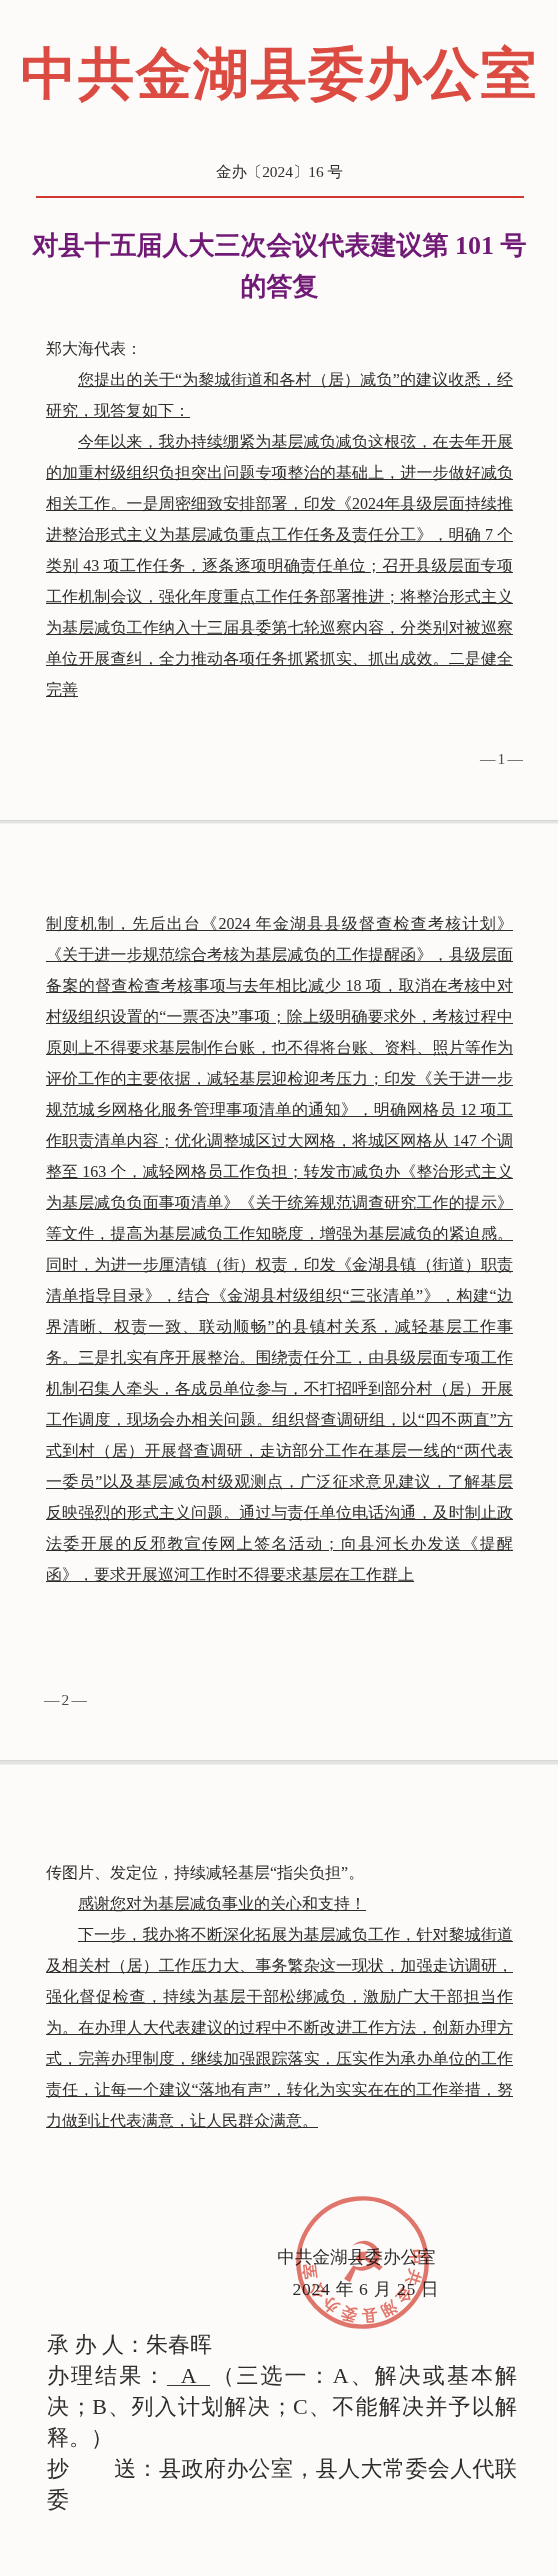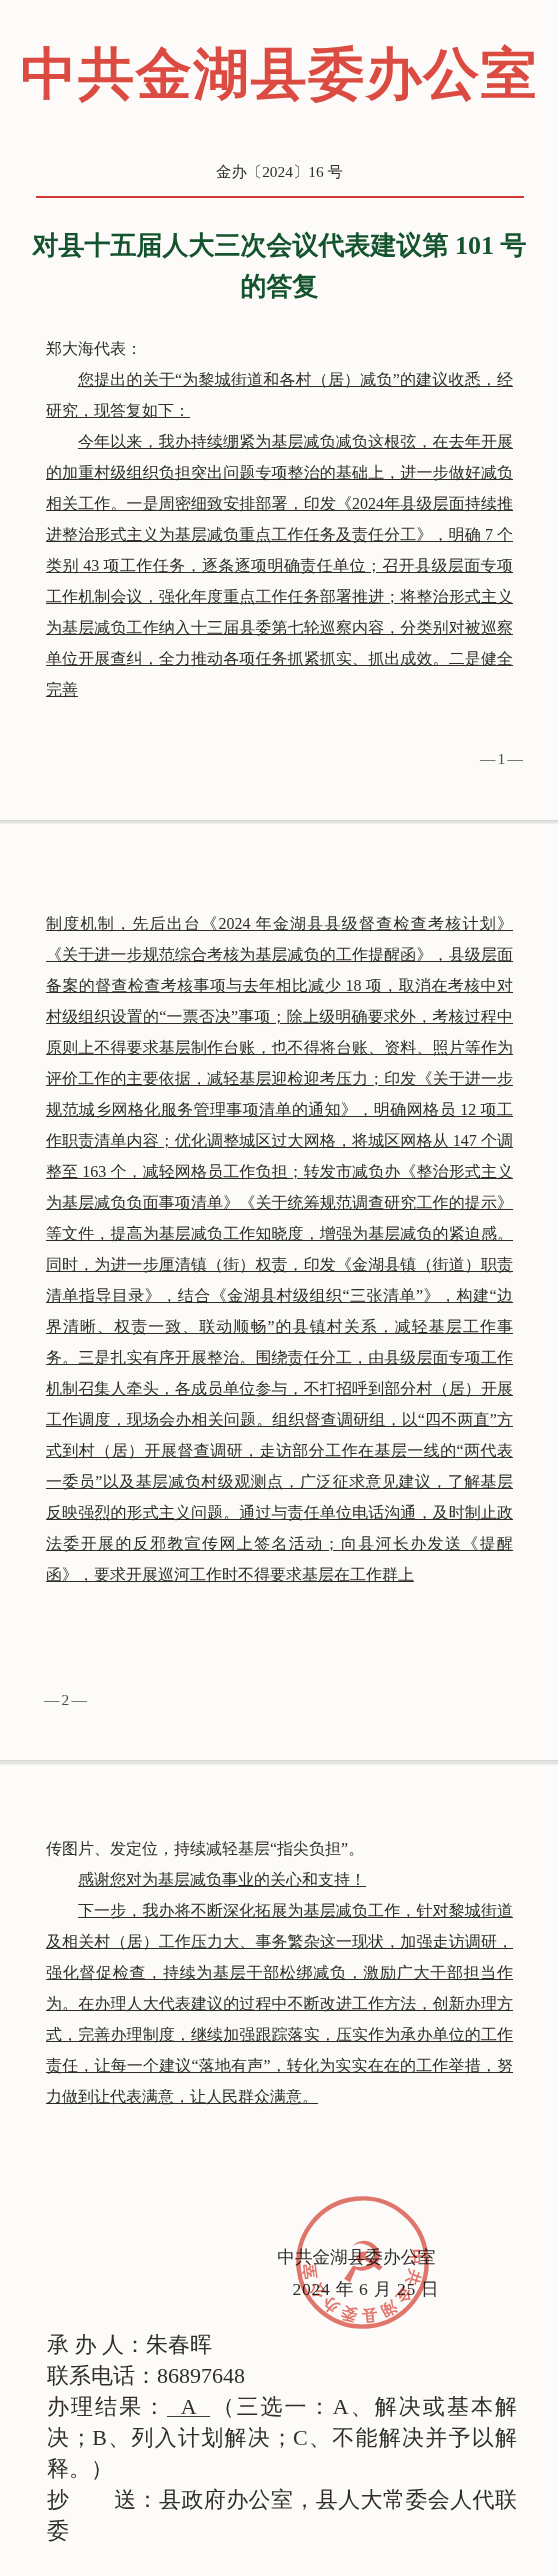--- a/index.html
+++ b/index.html
@@ -46,34 +46,34 @@
     margin: 13.2px auto 0 auto;
     border: none;
     border-top: 2.9px solid #d0392f;
   }
   .title {
     margin-top: 26.4px;
     text-align: center;
     font-size: 26px;
     line-height: 41px;
     font-weight: bold;
-    color: #14532d;
+    color: #701a75;
   }
   .title .title-line { display: block; }
 
   
   .body-block {
     width: 467px;
     margin: 26.4px auto 0 auto;
     font-size: 16px;
     line-height: 31px;
     text-align: justify;
   }
   .page-2 .body-block { margin-top: 84px; }
-  .page-3 .body-block { margin-top: 68px; }
+  .page-3 .body-block { margin-top: 92px; }
   .para { text-align: justify; }
   .para.indent { text-indent: 2em; text-decoration: underline; }
 
   .page-marker {
     position: absolute;
     font-size: 15.4px;
     color: #4a4a48;
     letter-spacing: 2.2px;
   }
   .page-marker.pm-right { top: 750px; right: 34px; }
@@ -174,23 +174,20 @@
         <textPath href="#sealTextArc" startOffset="50%" text-anchor="middle">中共金湖县委办公室</textPath>
       </text>
       <text x="93" y="118" text-anchor="middle" font-size="74" fill="#dd5a4e" font-family="DejaVu Sans, sans-serif">☭</text>
     </svg>
 
     <div class="footer-block">
       <div class="footer-line">
         <span>承 办 人：</span><span>朱春晖</span>
       </div>
       <div class="footer-line">
-        <span>联系电话：</span><span>86897648</span>
-      </div>
-      <div class="footer-line">
         <span>办理结果：</span><span class="result-value">A</span><span>（三选一：A、解决或基本解决；B、列入计划解决；C、不能解决并予以解释。）</span>
       </div>
       <div class="footer-line">
         <span>抄　　送：</span><span>县政府办公室，县人大常委会人代联委</span>
       </div>
     </div>
   </section>
 
 </div>
 

